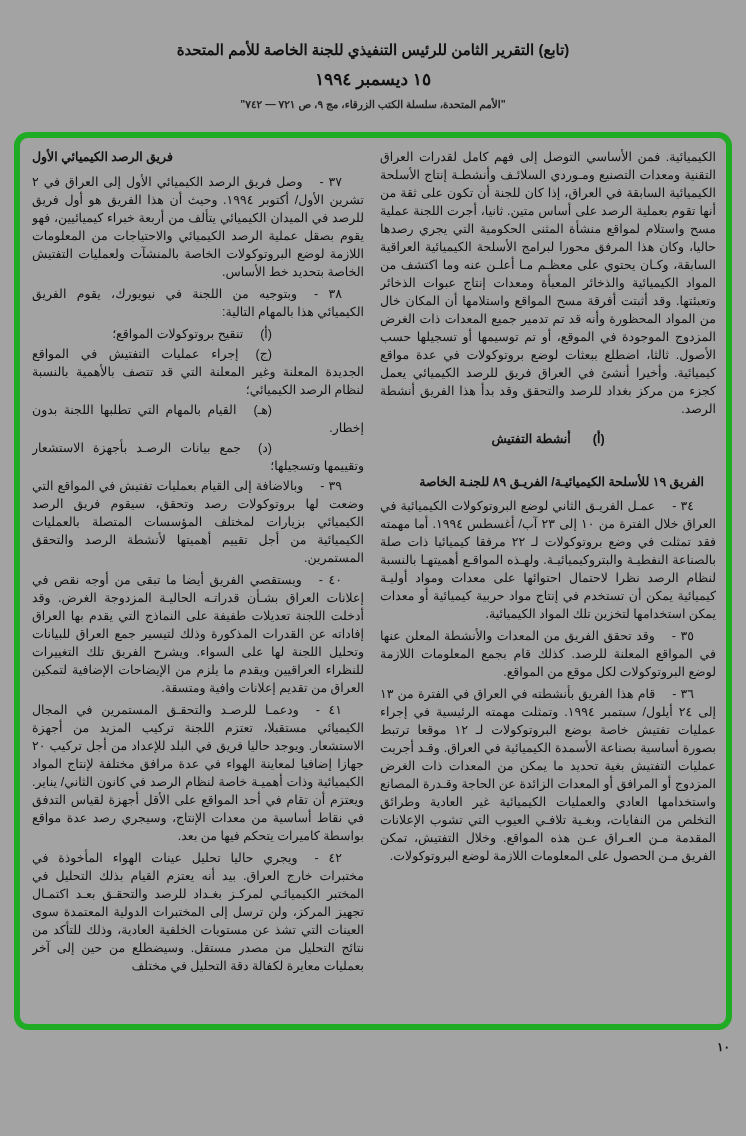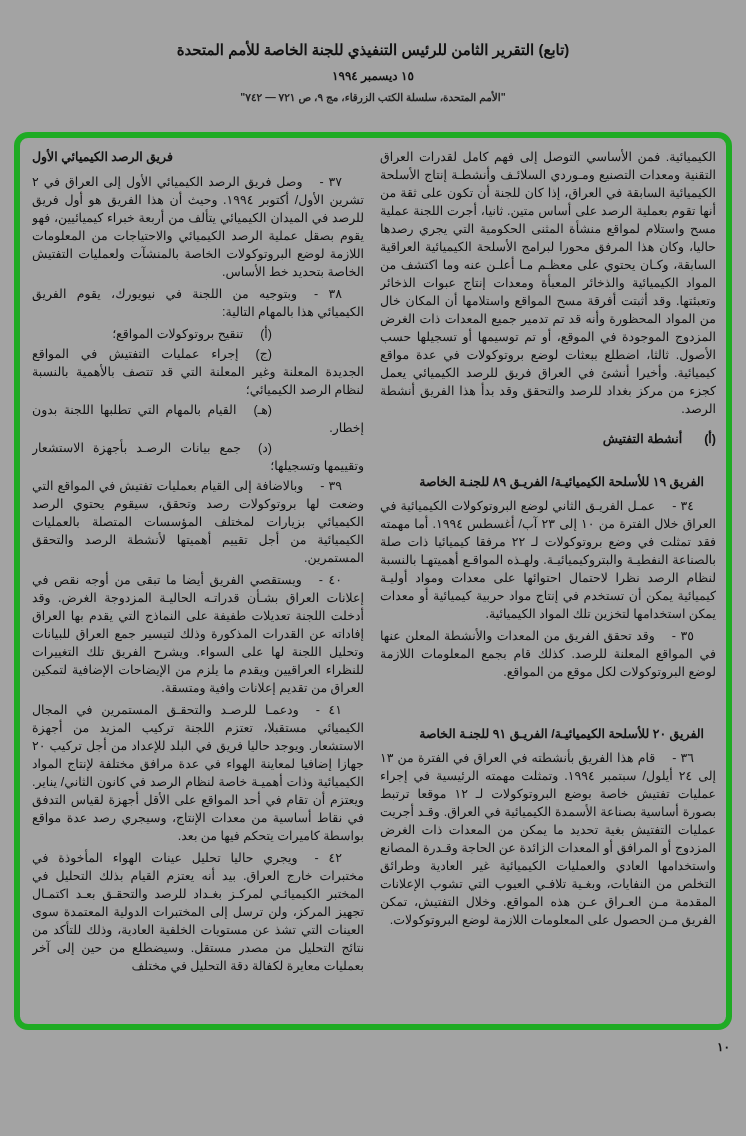--- a/index.html
+++ b/index.html
@@ -23,21 +23,21 @@
     padding-top: 40px;
     text-align: center;
   }
   .doc-title {
     font-size: 15px;
     font-weight: bold;
     line-height: 20px;
   }
   .doc-date {
     margin-top: 9px;
-    font-size: 12px;
+    font-size: 17px;
     font-weight: bold;
   }
   .doc-source {
     margin-top: 8px;
     font-size: 10.5px;
     font-weight: bold;
     color: #222;
   }
   
   .content-frame {
@@ -73,21 +73,21 @@
   .pnum { white-space: nowrap; }
   .gap { display: inline-block; width: 17px; }
   .gap-wide { display: inline-block; width: 22px; }
 
   .list-item { text-indent: 92px; margin-bottom: 2px; }
 
   .sechead {
     font-weight: bold;
     margin-top: 12px;
     margin-bottom: 4px;
-    text-align: right;
+    text-align: center;
   }
   .subhead {
     font-weight: bold;
     text-indent: 12px;
     margin-bottom: 6px;
     margin-top: 25px;
   }
   .subhead.spaced { margin-top: 44px; }
 
   .colhead {
@@ -128,38 +128,37 @@
       <p class="para cont-para"><span>الكيميائية. فمن الأساسي التوصل إلى فهم كامل لقدرات العراق التقنية ومعدات التصنيع ومـوردي السلائـف وأنشطـة إنتاج الأسلحة الكيميائية السابقة في العراق، إذا كان للجنة أن تكون على ثقة من أنها تقوم بعملية الرصد على أساس متين. ثانيا، أجرت اللجنة عملية مسح واستلام لمواقع منشأة المثنى الحكومية التي يجري رصدها حاليا، وكان هذا المرفق محورا لبرامج الأسلحة الكيميائية العراقية السابقة، وكـان يحتوي على معظـم مـا أعلـن عنه وما اكتشف من المواد الكيميائية والذخائر المعبأة ومعدات إنتاج عبوات الذخائر وتعبئتها. وقد أثبتت أفرقة مسح المواقع واستلامها أن المكان خال من المواد المحظورة وأنه قد تم تدمير جميع المعدات ذات الغرض المزدوج الموجودة في الموقع، أو تم توسيمها أو تسجيلها حسب الأصول. ثالثا، اضطلع ببعثات لوضع بروتوكولات في عدة مواقع كيميائية. وأخيرا أنشئ في العراق فريق للرصد الكيميائي يعمل كجزء من مركز بغداد للرصد والتحقق وقد بدأ هذا الفريق أنشطة الرصد.</span></p>
 
       <p class="sechead"><span class="pnum">(أ)</span><span class="gap-wide"></span><span>أنشطة التفتيش</span></p>
 
       <p class="subhead">الفريق ١٩ للأسلحة الكيميائيـة/ الفريـق ٨٩ للجنـة الخاصة</p>
 
       <p class="para"><span class="pnum">٣٤ -</span><span class="gap"></span><span>عمـل الفريـق الثاني لوضع البروتوكولات الكيميائية في العراق خلال الفترة من ١٠ إلى ٢٣ آب/ أغسطس ١٩٩٤. أما مهمته فقد تمثلت في وضع بروتوكولات لـ ٢٢ مرفقا كيميائيا ذات صلة بالصناعة النفطيـة والبتروكيميائيـة. ولهـذه المواقـع أهميتهـا بالنسبة لنظام الرصد نظرا لاحتمال احتوائها على معدات ومواد أوليـة كيميائية يمكن أن تستخدم في إنتاج مواد حربية كيميائية أو معدات يمكن استخدامها لتخزين تلك المواد الكيميائية.</span></p>
 
       <p class="para"><span class="pnum">٣٥ -</span><span class="gap"></span><span>وقد تحقق الفريق من المعدات والأنشطة المعلن عنها في المواقع المعلنة للرصد. كذلك قام بجمع المعلومات اللازمة لوضع البروتوكولات لكل موقع من المواقع.</span></p>
 
-      <p class="subhead spaced">الفريق ٢٠ للأسلحة الكيميائيـة/ الفريـق ٩١ للجنـة الخاصة</p>
 
       <p class="para"><span class="pnum">٣٦ -</span><span class="gap"></span><span>قام هذا الفريق بأنشطته في العراق في الفترة من ١٣ إلى ٢٤ أيلول/ سبتمبر ١٩٩٤. وتمثلت مهمته الرئيسية في إجراء عمليات تفتيش خاصة بوضع البروتوكولات لـ ١٢ موقعا ترتبط بصورة أساسية بصناعة الأسمدة الكيميائية في العراق. وقـد أجريت عمليات التفتيش بغية تحديد ما يمكن من المعدات ذات الغرض المزدوج أو المرافق أو المعدات الزائدة عن الحاجة وقـدرة المصانع واستخدامها العادي والعمليات الكيميائية غير العادية وطرائق التخلص من النفايات، وبغـية تلافـي العيوب التي تشوب الإعلانات المقدمة مـن العـراق عـن هذه المواقع. وخلال التفتيش، تمكن الفريق مـن الحصول على المعلومات اللازمة لوضع البروتوكولات.</span></p>
     </section>
 
     <section class="col col-second">
       <p class="colhead">فريق الرصد الكيميائي الأول</p>
 
       <p class="para"><span class="pnum">٣٧ -</span><span class="gap"></span><span>وصل فريق الرصد الكيميائي الأول إلى العراق في ٢ تشرين الأول/ أكتوبر ١٩٩٤. وحيث أن هذا الفريق هو أول فريق للرصد في الميدان الكيميائي يتألف من أربعة خبراء كيميائيين، فهو يقوم بصقل عملية الرصد الكيميائي والاحتياجات من المعلومات اللازمة لوضع البروتوكولات الخاصة بالمنشآت ولعمليات التفتيش الخاصة بتحديد خط الأساس.</span></p>
 
       <p class="para"><span class="pnum">٣٨ -</span><span class="gap"></span><span>وبتوجيه من اللجنة في نيويورك، يقوم الفريق الكيميائي هذا بالمهام التالية:</span></p>
 
       <p class="list-item"><span class="pnum">(أ)</span><span class="gap"></span><span>تنقيح بروتوكولات المواقع؛</span></p>
       <p class="list-item"><span class="pnum">(ج)</span><span class="gap"></span><span>إجراء عمليات التفتيش في المواقع الجديدة المعلنة وغير المعلنة التي قد تتصف بالأهمية بالنسبة لنظام الرصد الكيميائي؛</span></p>
       <p class="list-item"><span class="pnum">(هـ)</span><span class="gap"></span><span>القيام بالمهام التي تطلبها اللجنة بدون إخطار.</span></p>
       <p class="list-item"><span class="pnum">(د)</span><span class="gap"></span><span>جمع بيانات الرصـد بأجهزة الاستشعار وتقييمها وتسجيلها؛</span></p>
 
-      <p class="para"><span class="pnum">٣٩ -</span><span class="gap"></span><span>وبالاضافة إلى القيام بعمليات تفتيش في المواقع التي وضعت لها بروتوكولات رصد وتحقق، سيقوم يحتوي الرصد الكيميائي بزيارات لمختلف المؤسسات المتصلة بالعمليات الكيميائية من أجل تقييم أهميتها لأنشطة الرصد والتحقق المستمرين.</span></p>
+      <p class="para"><span class="pnum">٣٩ -</span><span class="gap"></span><span>وبالاضافة إلى القيام بعمليات تفتيش في المواقع التي وضعت لها بروتوكولات رصد وتحقق، سيقوم فريق الرصد الكيميائي بزيارات لمختلف المؤسسات المتصلة بالعمليات الكيميائية من أجل تقييم أهميتها لأنشطة الرصد والتحقق المستمرين.</span></p>
 
       <p class="para"><span class="pnum">٤٠ -</span><span class="gap"></span><span>ويستقصي الفريق أيضا ما تبقى من أوجه نقص في إعلانات العراق بشـأن قدراتـه الحاليـة المزدوجة الغرض. وقد أدخلت اللجنة تعديلات طفيفة على النماذج التي يقدم بها العراق إفاداته عن القدرات المذكورة وذلك لتيسير جمع العراق للبيانات وتحليل اللجنة لها على السواء. ويشرح الفريق تلك التغييرات للنظراء العراقيين ويقدم ما يلزم من الإيضاحات الإضافية لتمكين العراق من تقديم إعلانات وافية ومتسقة.</span></p>
 
       <p class="para"><span class="pnum">٤١ -</span><span class="gap"></span><span>ودعمـا للرصـد والتحقـق المستمرين في المجال الكيميائي مستقبلا، تعتزم اللجنة تركيب المزيد من أجهزة الاستشعار. ويوجد حاليا فريق في البلد للإعداد من أجل تركيب ٢٠ جهازا إضافيا لمعاينة الهواء في عدة مرافق مختلفة لإنتاج المواد الكيميائية وذات أهميـة خاصة لنظام الرصد في كانون الثاني/ يناير. ويعتزم أن تقام في أحد المواقع على الأقل أجهزة لقياس التدفق في نقاط أساسية من معدات الإنتاج، وسيجري رصد عدة مواقع بواسطة كاميرات يتحكم فيها من بعد.</span></p>
 
       <p class="para"><span class="pnum">٤٢ -</span><span class="gap"></span><span>ويجري حاليا تحليل عينات الهواء المأخوذة في مختبرات خارج العراق. بيد أنه يعتزم القيام بذلك التحليل في المختبر الكيميائـي لمركـز بغـداد للرصد والتحقـق بعـد اكتمـال تجهيز المركز، ولن ترسل إلى المختبرات الدولية المعتمدة سوى العينات التي تشذ عن مستويات الخلفية العادية، وذلك للتأكد من نتائج التحليل من مصدر مستقل. وسيضطلع من حين إلى آخر بعمليات معايرة لكفالة دقة التحليل في مختلف</span></p>
     </section>
 
   </main>
 

